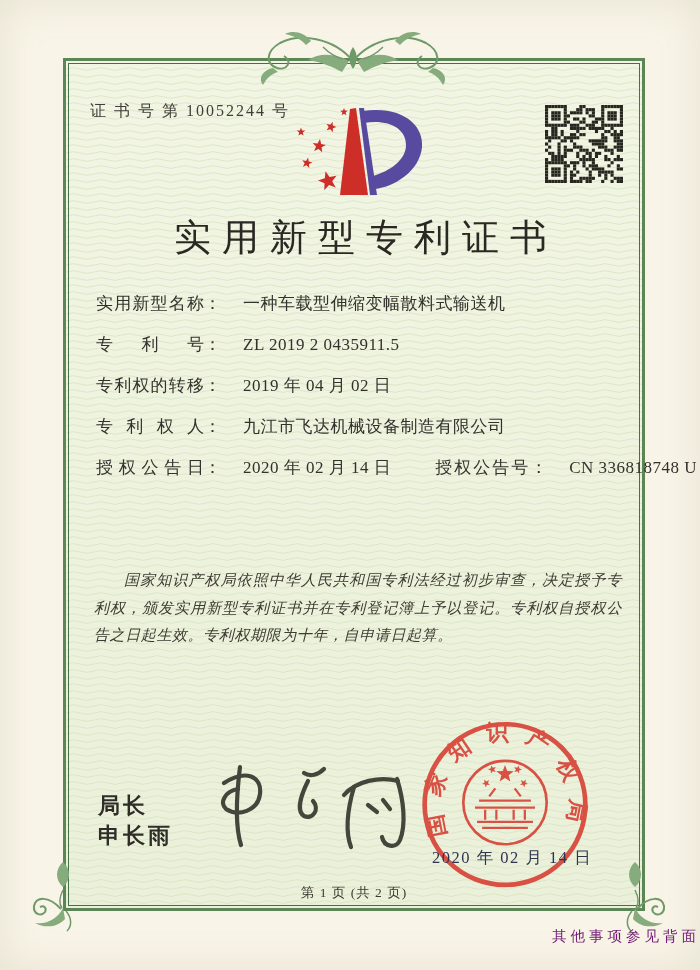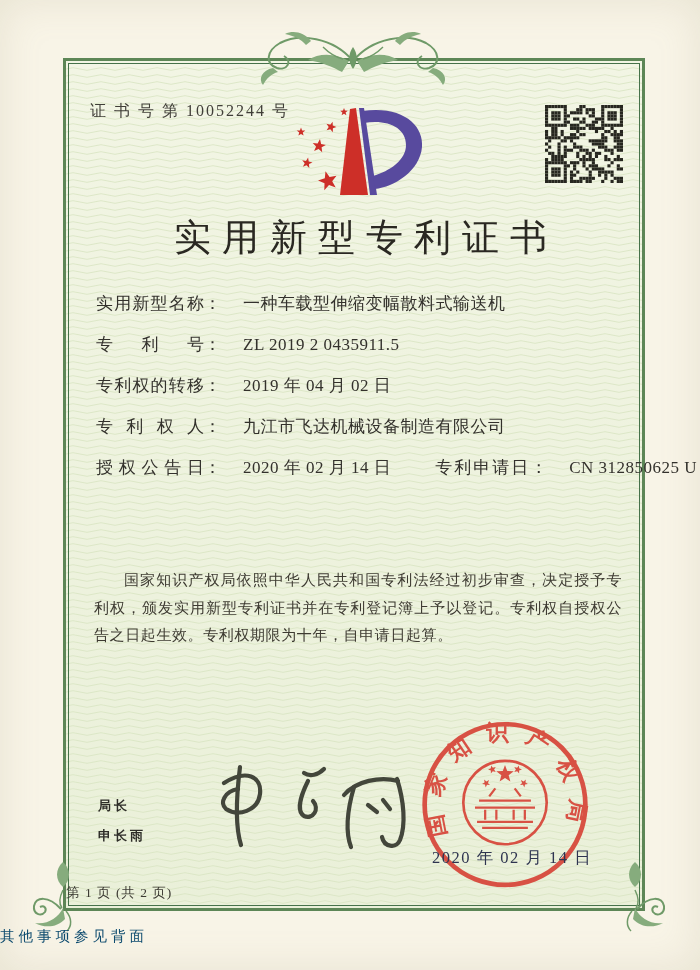--- a/index.html
+++ b/index.html
@@ -33,39 +33,39 @@
   
   .fields{position:absolute;left:30px;top:222px;width:524px;font-size:17px;}
   .row{height:41px;line-height:41px;white-space:nowrap;}
   .lab{display:inline-block;width:108px;text-align:justify;text-align-last:justify;vertical-align:top;}
   .colon{display:inline-block;vertical-align:top;}
   .val{margin-left:22px;letter-spacing:.5px;}
   .pair2{display:inline-block;margin-left:44px;}
   .pair2 .lab{width:auto;letter-spacing:2px;}
 
   
-  .paras{position:absolute;left:28px;top:506px;width:528px;font-size:15px;line-height:27.5px;color:#3d3a31;letter-spacing:.6px;text-align:justify;}
+  .paras{position:absolute;left:28px;top:506px;width:528px;font-size:15px;line-height:27.5px;color:#3d3a31;letter-spacing:.6px;text-align:justify;font-style:italic;}
   .paras p{margin:0;text-indent:2em;}
 
   
   .signoff{
     position:absolute;left:32px;top:730px;font-family:"Liberation Sans","DejaVu Sans",sans-serif;
-    font-size:13px;font-weight:600;letter-spacing:3px;line-height:30px;color:#2e2d28;
+    font-size:22px;font-weight:600;letter-spacing:3px;line-height:30px;color:#2e2d28;
   }
   .sig-svg{position:absolute;left:118px;top:688px;}
 
   
   .seal{position:absolute;left:350px;top:650px;opacity:.88;}
   .seal-date{
     position:absolute;left:366px;top:786px;font-size:16.5px;letter-spacing:1.5px;
     color:#2e3450;z-index:3;
   }
 
-  .page-no{position:absolute;bottom:6px;left:0;width:100%;text-align:left;font-size:13.5px;letter-spacing:1px;color:#3c3a33;}
-  .back-note{position:absolute;top:927px;left:0;width:100%;text-align:left;font-size:14.5px;letter-spacing:4px;color:#0c4a6e;}
+  .page-no{position:absolute;bottom:6px;left:0;width:100%;text-align:center;font-size:13.5px;letter-spacing:1px;color:#3c3a33;}
+  .back-note{position:absolute;top:927px;left:0;width:100%;text-align:right;font-size:14.5px;letter-spacing:4px;color:#701a75;}
 
   .top-orn{position:absolute;left:253px;top:25px;}
   .corner-orn{position:absolute;}
   .corner-orn.left{left:26px;top:856px;}
   .corner-orn.right{left:598px;top:856px;transform:scale(-1,1);}
 </style>
 </head>
 <body>
 
 <div class="paper">
@@ -430,21 +430,21 @@
       <div class="row">
         <span class="lab">专利号</span><span class="colon">：</span><span class="val">ZL 2019 2 0435911.5</span>
       </div>
       <div class="row">
         <span class="lab">专利权的转移</span><span class="colon">：</span><span class="val">2019 年 04 月 02 日</span>
       </div>
       <div class="row">
         <span class="lab">专利权人</span><span class="colon">：</span><span class="val">九江市飞达机械设备制造有限公司</span>
       </div>
       <div class="row">
-        <span><span class="lab">授权公告日</span><span class="colon">：</span><span class="val">2020 年 02 月 14 日</span></span><span class="pair2"><span class="lab">专利申请日</span><span class="colon">：</span><span class="val">CN 312850625 U</span></span>
+        <span><span class="lab">授权公告日</span><span class="colon">：</span><span class="val">2020 年 02 月 14 日</span></span><span class="pair2"><span class="lab">授权公告号</span><span class="colon">：</span><span class="val">CN 336818748 U</span></span>
       </div>
     </div>
 
     <div class="paras">
       <p>国家知识产权局依照中华人民共和国专利法经过初步审查，决定授予专利权，颁发实用新型专利证书并在专利登记簿上予以登记。专利权自授权公告之日起生效。专利权期限为十年，自申请日起算。</p>
     </div>
 
     <div class="signoff">
       <div>局长</div>
       <div>申长雨</div>

